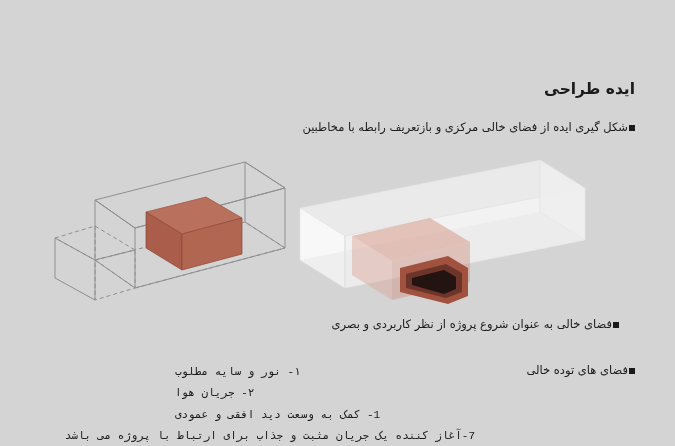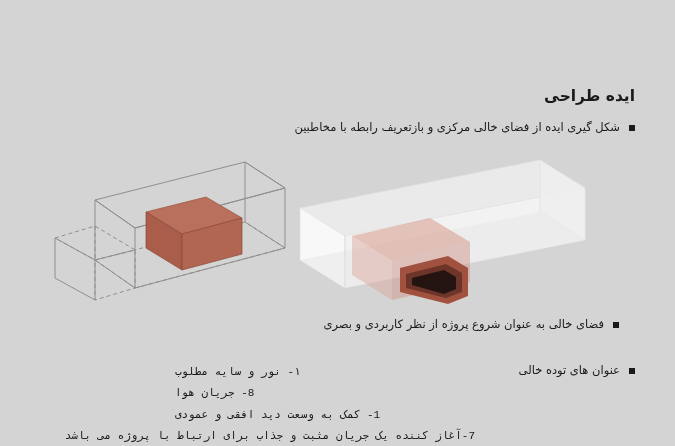--- a/index.html
+++ b/index.html
@@ -16,37 +16,37 @@
     color: #1a1a1a;
   }
   .slide {
     position: absolute;
     inset: 0;
   }
 
   
   .title {
     position: absolute;
-    top: 87px;
+    top: 80px;
     right: 40px;
     font-size: 15.5px;
     font-weight: bold;
     letter-spacing: 0.5px;
     text-align: right;
     direction: rtl;
   }
 
   
   .bullet-line {
     position: absolute;
     display: flex;
     align-items: center;
     justify-content: flex-end;
     direction: rtl;
-    gap: 9px;
+    gap: 1px;
     font-size: 11.5px;
     white-space: nowrap;
   }
   .bullet-square {
     width: 6px;
     height: 6px;
     background: #1a1a1a;
     flex: 0 0 auto;
     display: inline-block;
   }
@@ -155,23 +155,23 @@
     </svg>
   </div>
 
   <div class="bullet-line bullet-2">
     <span class="bullet-square"></span>
     <span class="bullet-text">فضای خالی به عنوان شروع پروژه از نظر کاربردی و بصری</span>
   </div>
 
   <div class="bullet-line bullet-3">
     <span class="bullet-square"></span>
-    <span class="bullet-text">عنوان های توده خالی</span>
+    <span class="bullet-text">فضای های توده خالی</span>
   </div>
 
   <div class="numbered-list">
     <span class="nl-item">۱- نور و سایه مطلوب</span>
-    <span class="nl-item">8- جریان هوا</span>
+    <span class="nl-item">۲- جریان هوا</span>
     <span class="nl-item">1- کمک به وسعت دید افقی و عمودی</span>
     <span class="nl-item">7-آغاز کننده یک جریان مثبت و جذاب برای ارتباط با پروژه می باشد</span>
   </div>
 
 </div>
 
 </body></html>

